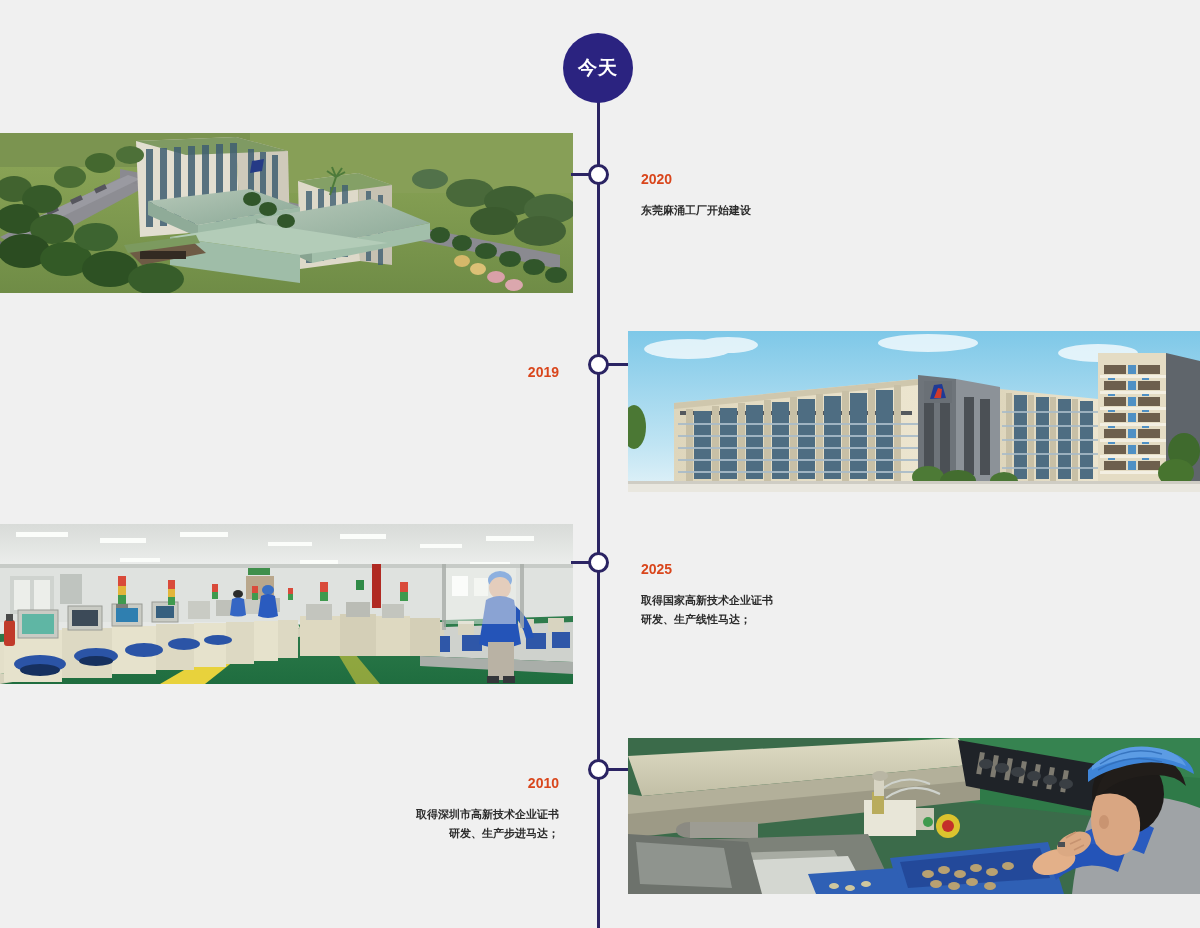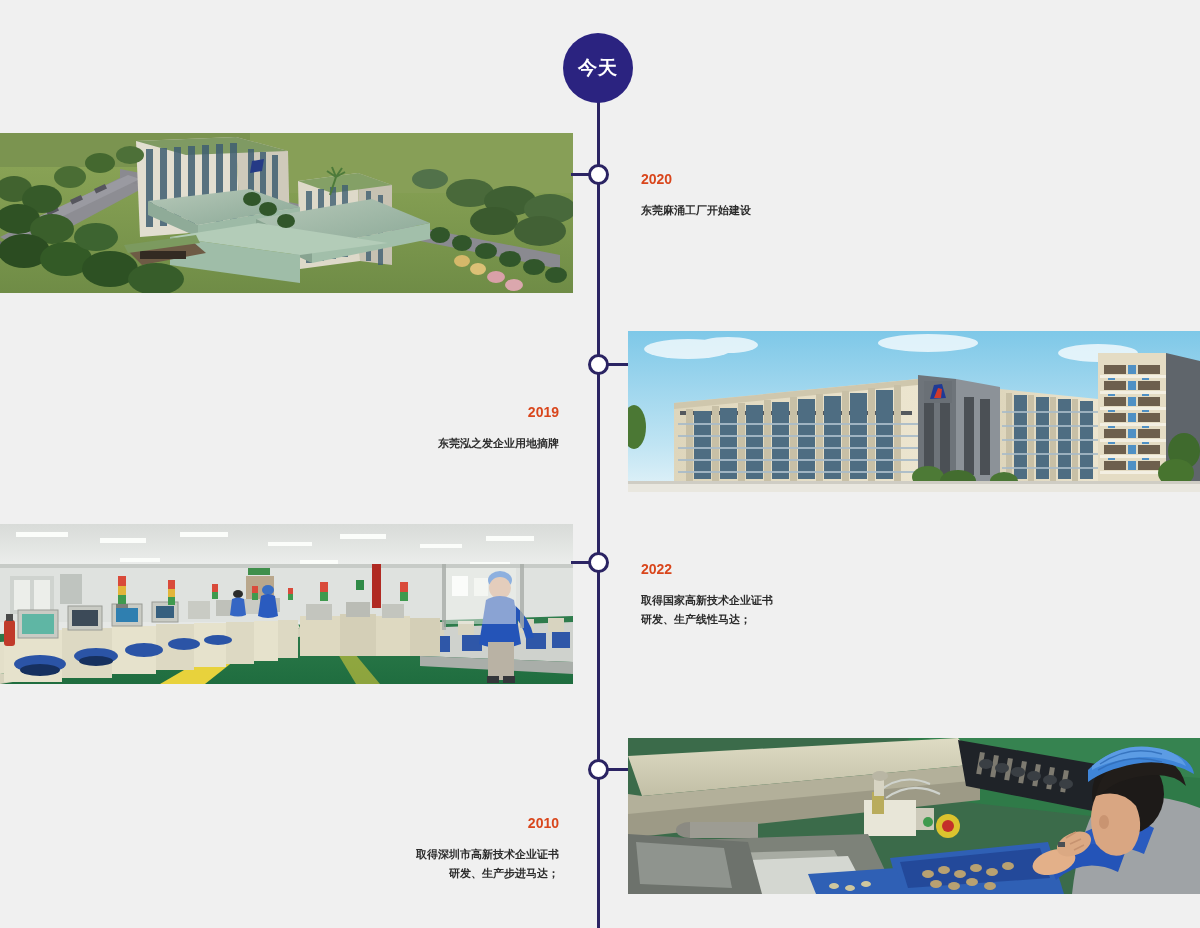--- a/index.html
+++ b/index.html
@@ -104,21 +104,21 @@
     margin-bottom: 14px;
   }
   .entry .desc {
     color: #2c2c2c;
     font-size: 11px;
     font-weight: bold;
     line-height: 1.72;
   }
 
   .entry.right { left: 641px; text-align: left; }
-  .entry.left  { right: 641px; text-align: right; margin-top: 40px; }
+  .entry.left  { right: 641px; text-align: right; }
 
   .e2020 { top: 172px; }
   .e2019 { top: 365px; }
   .e2017 { top: 562px; }
   .e2016 { top: 776px; }
 </style>
 </head>
 <body>
 
 <div class="timeline">
@@ -415,23 +415,20 @@
         <ellipse cx="6" cy="96" rx="12" ry="22" fill="#4b7834"></ellipse>
       </g>
 
       <rect x="0" y="150" width="572" height="11" fill="#e9e7df"></rect>
       <rect x="0" y="150" width="572" height="3" fill="#cfcdc4"></rect>
     </svg>
   </div>
 
   <div class="entry left e2019">
     <div class="year">2019</div>
-    <div class="desc">
-      <div>东莞泓之发企业用地摘牌</div>
-    </div>
   </div>
 
   <div class="connector left c2017"></div>
   <div class="node n2017"></div>
 
   <div class="photo p2017">
     <svg viewBox="0 0 573 160" preserveAspectRatio="none">
       <defs>
         <linearGradient id="floorG" x1="0" y1="0" x2="0" y2="1">
           <stop offset="0%" stop-color="#2f7d4d"></stop>
@@ -593,21 +590,21 @@
       <rect x="442" y="40" width="4" height="66" fill="#a8aca8" opacity="0.8"></rect>
       <rect x="446" y="44" width="70" height="56" fill="#eff1ee" opacity="0.5"></rect>
       <rect x="520" y="40" width="4" height="64" fill="#a8aca8" opacity="0.8"></rect>
 
       <rect x="452" y="52" width="16" height="20" fill="#fbfcfa"></rect>
       <rect x="474" y="54" width="14" height="18" fill="#f4f6f2"></rect>
     </svg>
   </div>
 
   <div class="entry right e2017">
-    <div class="year">2022</div>
+    <div class="year">2025</div>
     <div class="desc">
       <div>取得国家高新技术企业证书</div>
       <div>研发、生产线性马达；</div>
     </div>
   </div>
 
   <div class="connector right c2016"></div>
   <div class="node n2016"></div>
 
   <div class="photo p2016">

